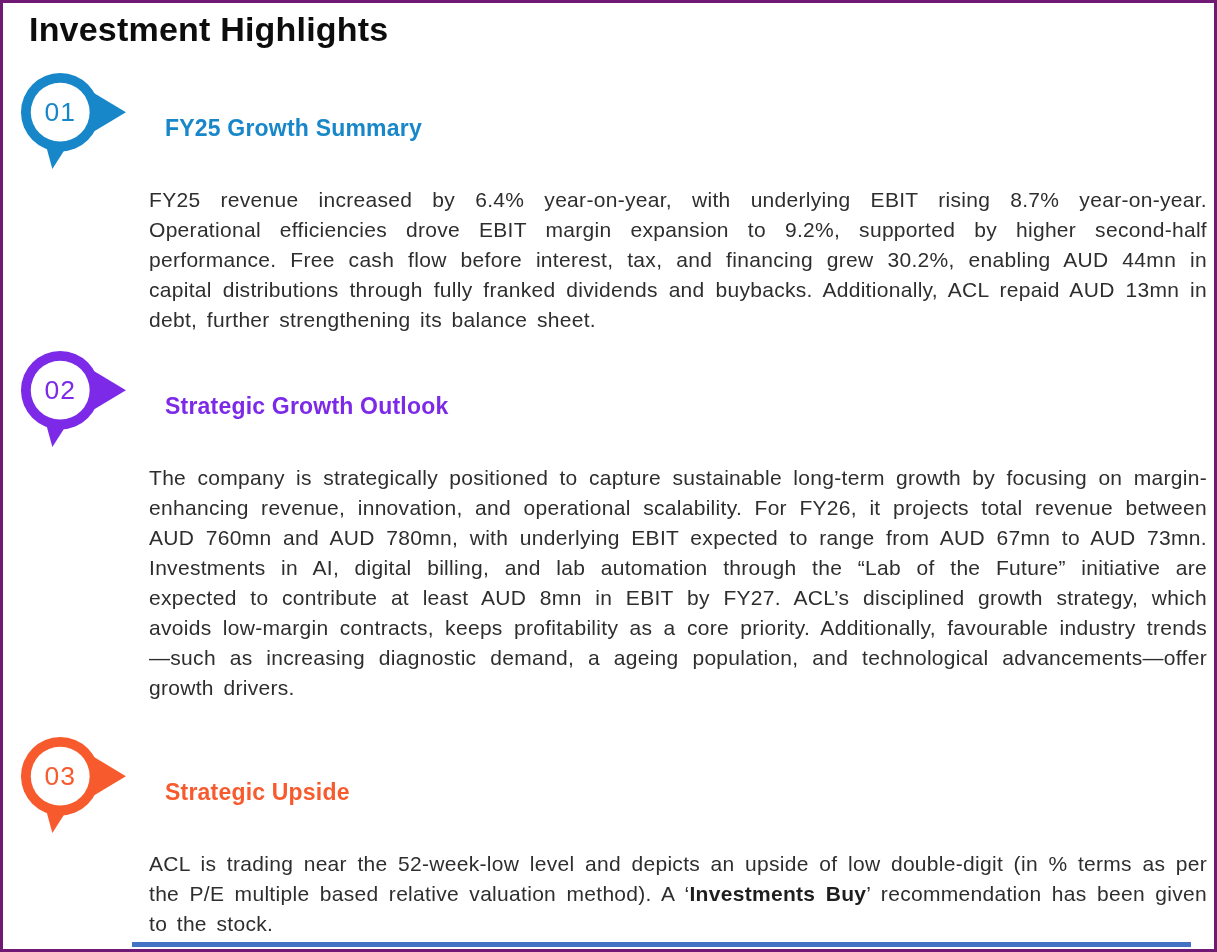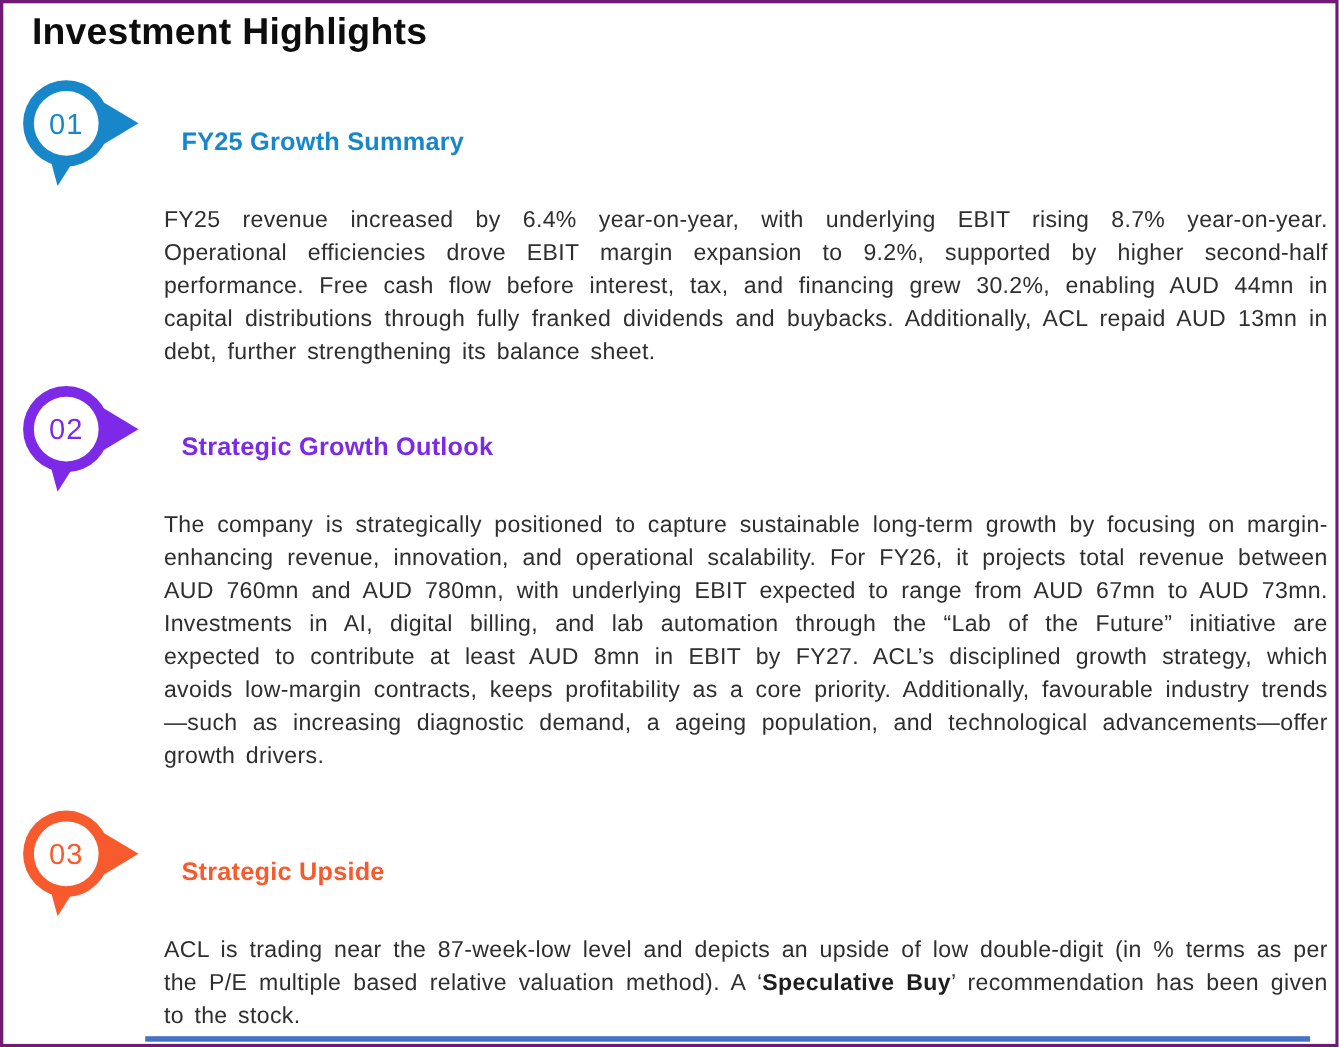--- a/index.html
+++ b/index.html
@@ -99,18 +99,18 @@
 
   <section class="sec sec-3">
     <svg class="badge" viewBox="0 0 114 104" aria-hidden="true">
       <polygon points="26,58 66,58 38,102" fill="#f75b2d"></polygon>
       <polygon points="68,17 113,44 68,71" fill="#f75b2d"></polygon>
       <circle cx="46" cy="44" r="40" fill="#f75b2d"></circle>
       <circle cx="46" cy="44" r="30" fill="#ffffff"></circle>
       <text class="badge-num" x="46" y="53.5" text-anchor="middle" fill="#f75b2d">03</text>
     </svg>
     <h2 class="c-orange">Strategic Upside</h2>
-    <p><span>ACL is trading near the 87-week-low level and depicts an upside of low double-digit (in % terms as per the P/E multiple based relative valuation method). A ‘</span><b>Speculative Buy</b><span>’ recommendation has been given to the stock.</span></p>
+    <p><span>ACL is trading near the 52-week-low level and depicts an upside of low double-digit (in % terms as per the P/E multiple based relative valuation method). A ‘</span><b>Investments Buy</b><span>’ recommendation has been given to the stock.</span></p>
   </section>
 
   <div class="bottom-rule"></div>
 
 </div>
 
 </body></html>

